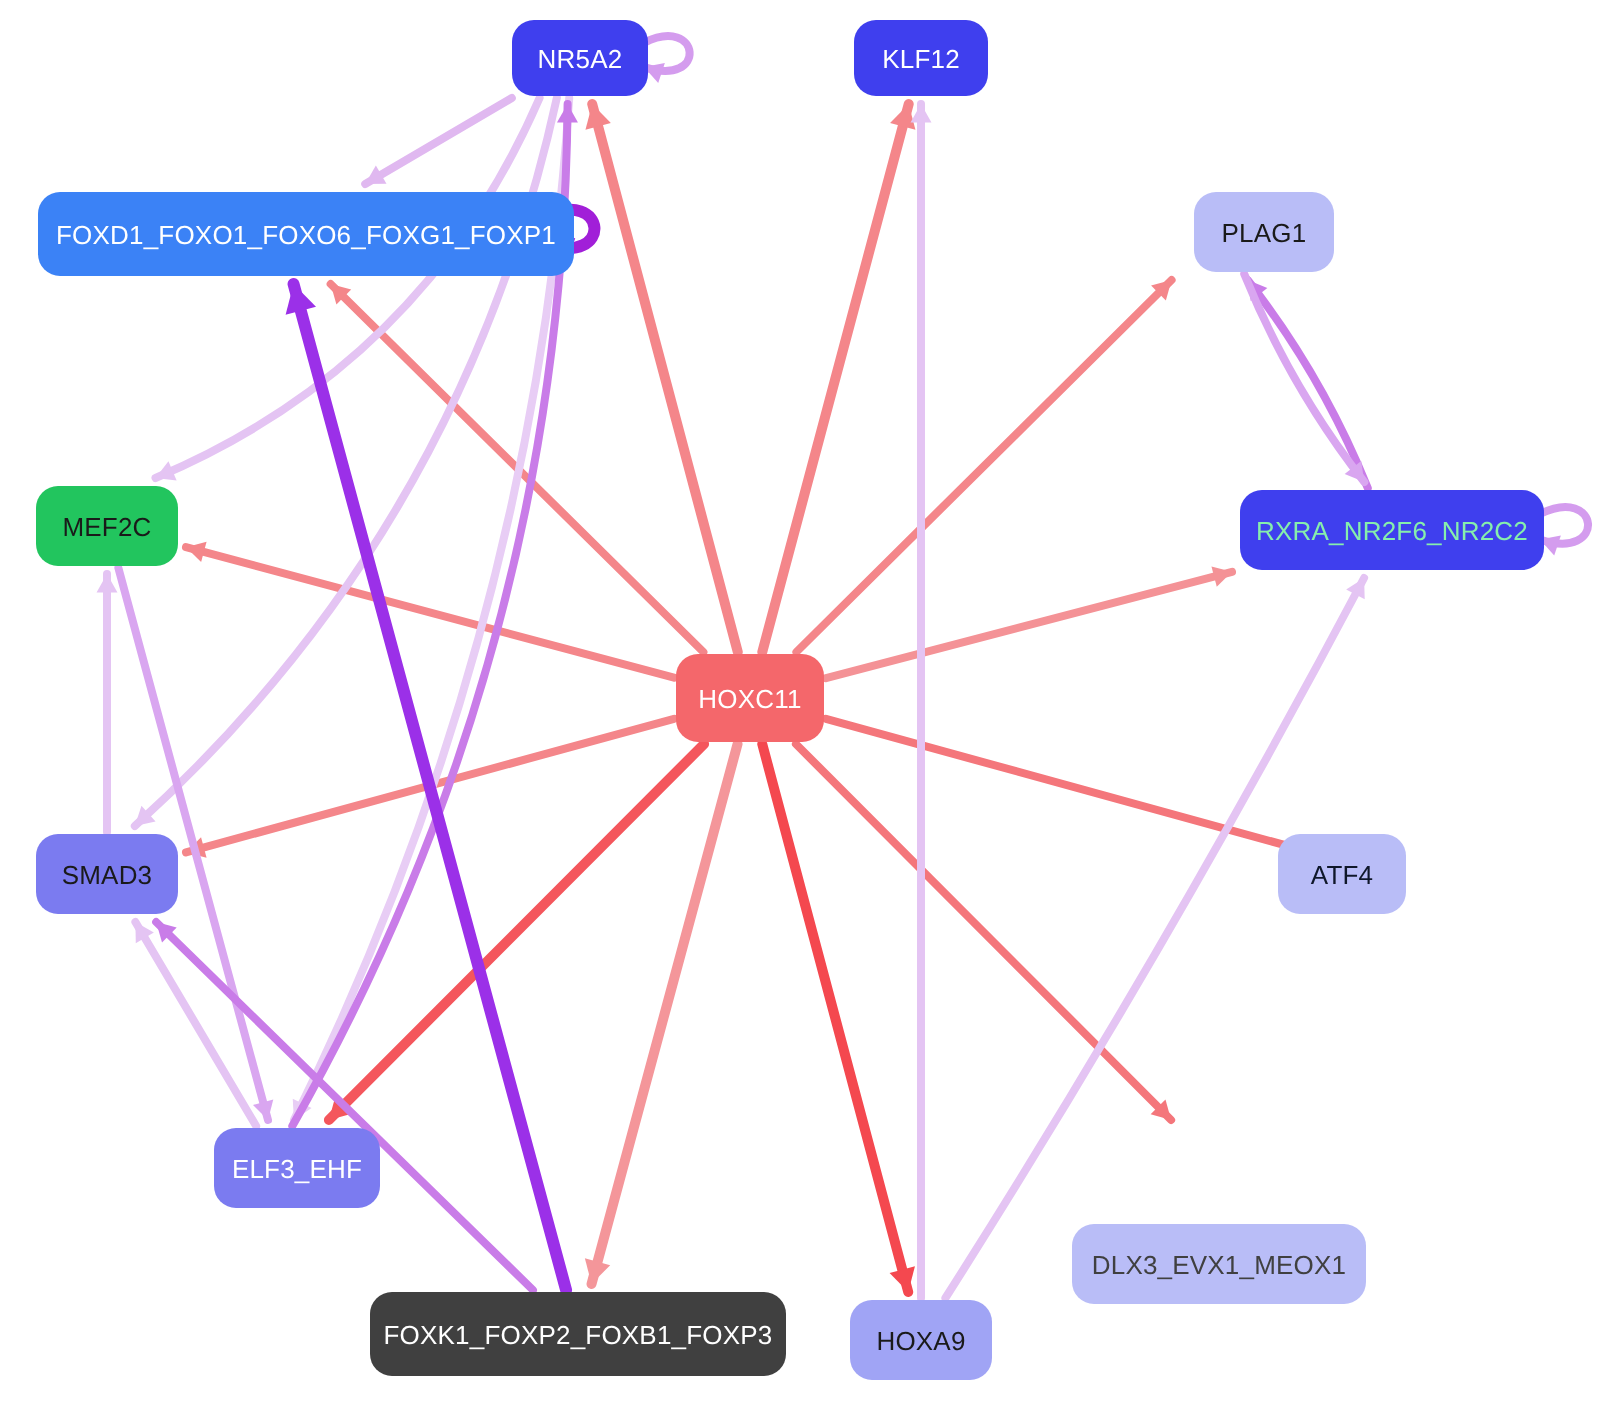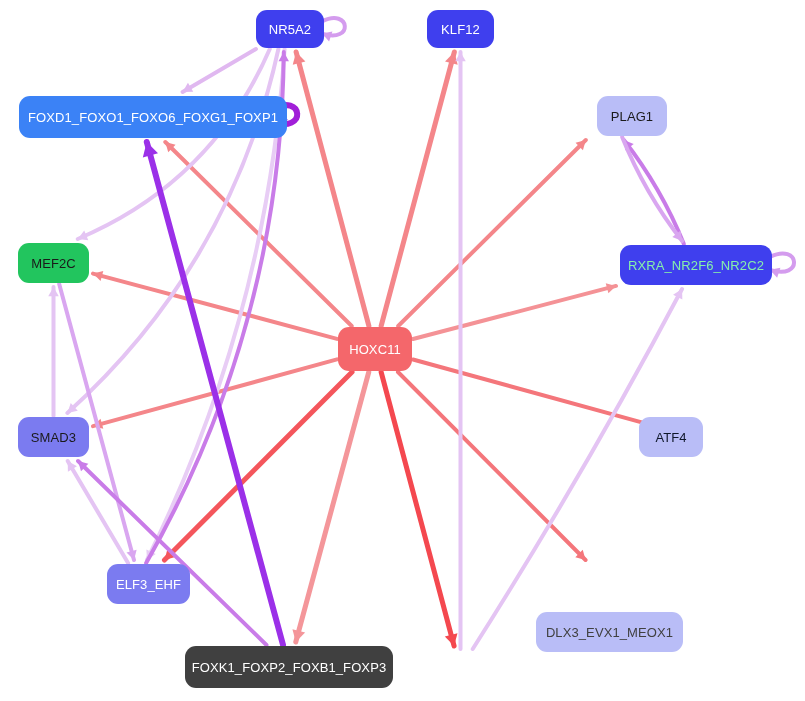--- a/index.html
+++ b/index.html
@@ -175,14 +175,15 @@
       <div class="node" style="left: 19px; top: 96px; width: 268px; height: 42px; background: #3b82f6; color: rgb(255, 255, 255);">FOXD1_FOXO1_FOXO6_FOXG1_FOXP1</div>
       <div class="node" style="left: 575px; top: 96px; width: 70px; height: 40px; background: rgb(185, 189, 247); color: rgb(26, 26, 26); margin-left: 22px;">PLAG1</div>
       <div class="node" style="left: 18px; top: 243px; width: 71px; height: 40px; background: #22c55e; color: rgb(26, 26, 26);">MEF2C</div>
       <div class="node" style="left: 620px; top: 245px; width: 152px; height: 40px; background: rgb(63, 63, 238); color: #86efac;">RXRA_NR2F6_NR2C2</div>
       <div class="node" style="left: 338px; top: 327px; width: 74px; height: 44px; background: rgb(244, 103, 107); color: rgb(255, 255, 255);">HOXC11</div>
       <div class="node" style="left: 18px; top: 417px; width: 71px; height: 40px; background: rgb(123, 123, 240); color: rgb(26, 26, 26);">SMAD3</div>
       <div class="node" style="left: 639px; top: 417px; width: 64px; height: 40px; background: rgb(185, 189, 247); color: #0f172a;">ATF4</div>
       <div class="node" style="left: 107px; top: 564px; width: 83px; height: 40px; background: rgb(123, 123, 240); color: rgb(255, 255, 255);">ELF3_EHF</div>
       <div class="node" style="left: 536px; top: 564px; width: 147px; height: 40px; background: rgb(185, 189, 247); color: #404040; margin-top: 48px;">DLX3_EVX1_MEOX1</div>
       <div class="node" style="left: 185px; top: 646px; width: 208px; height: 42px; background: #404040; color: rgb(255, 255, 255);">FOXK1_FOXP2_FOXB1_FOXP3</div>
+      <div class="node" style="left: 425px; top: 650px; width: 71px; height: 40px; background: rgb(160, 164, 245); color: rgb(26, 26, 26);">HOXA9</div>
     </div>
 </div>
 
 </body></html>

